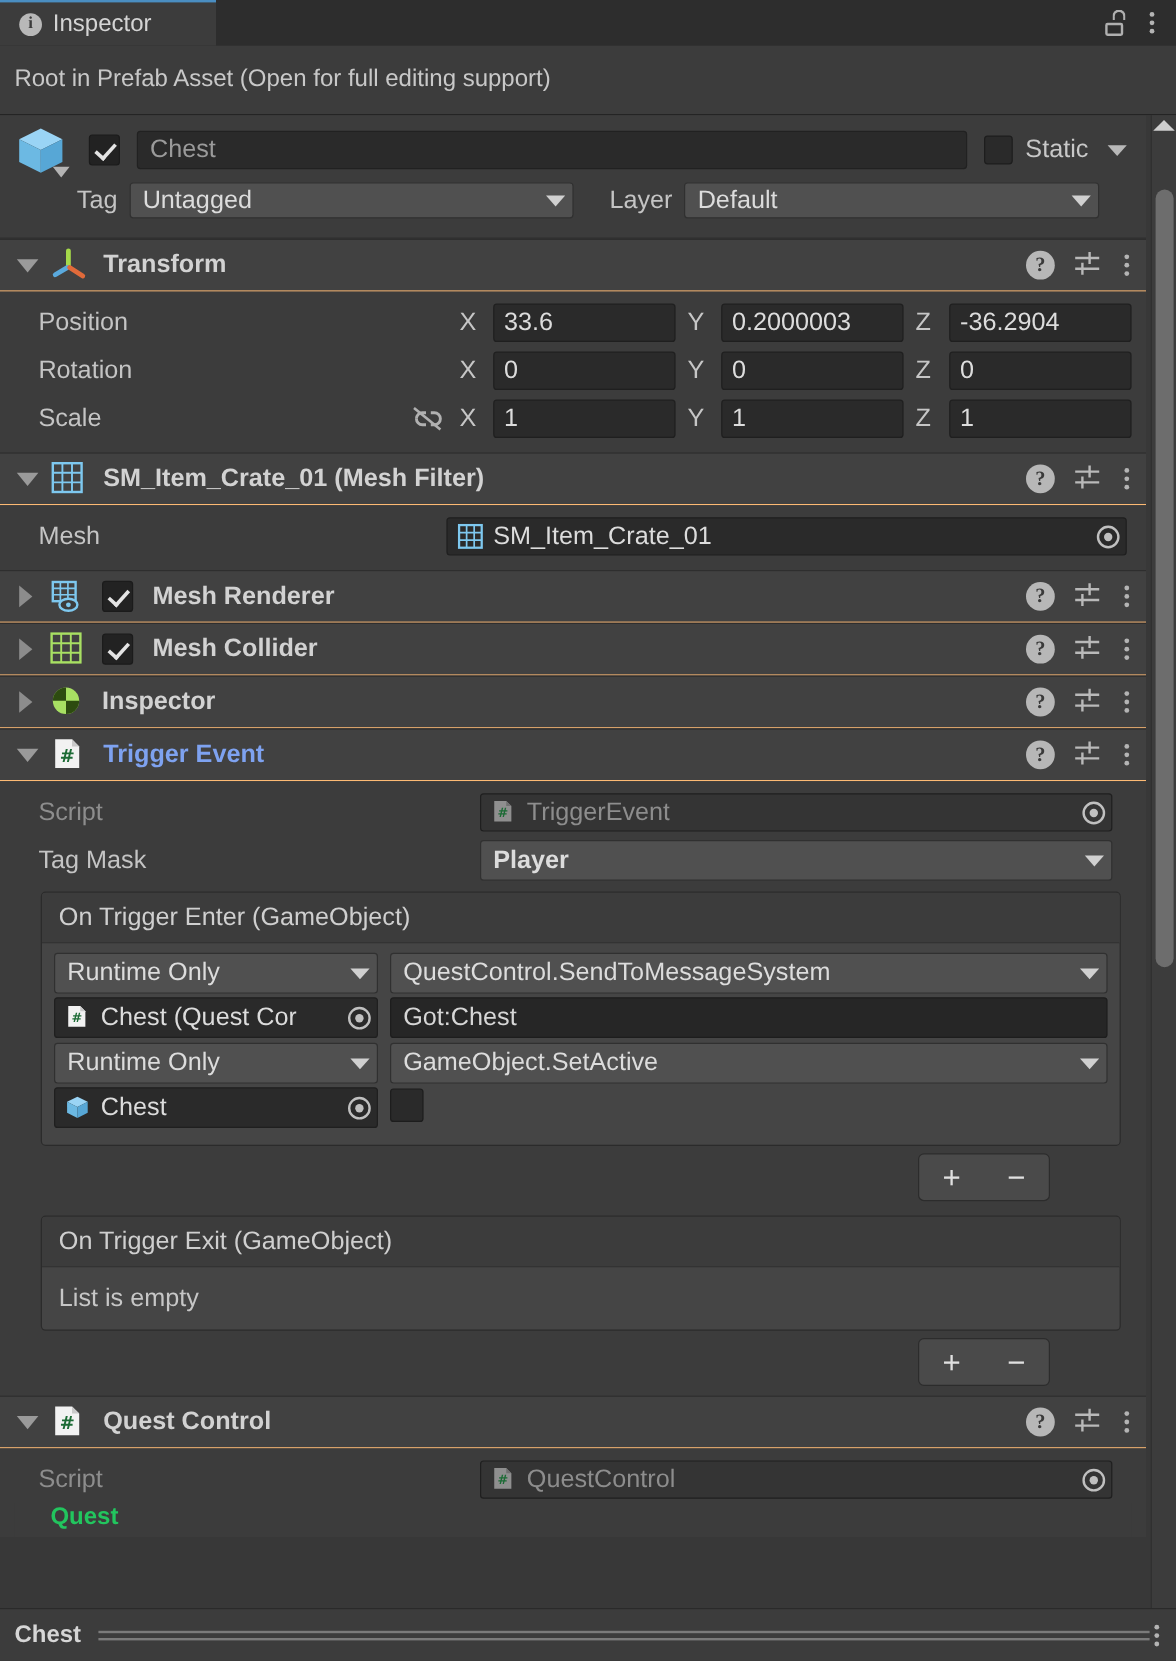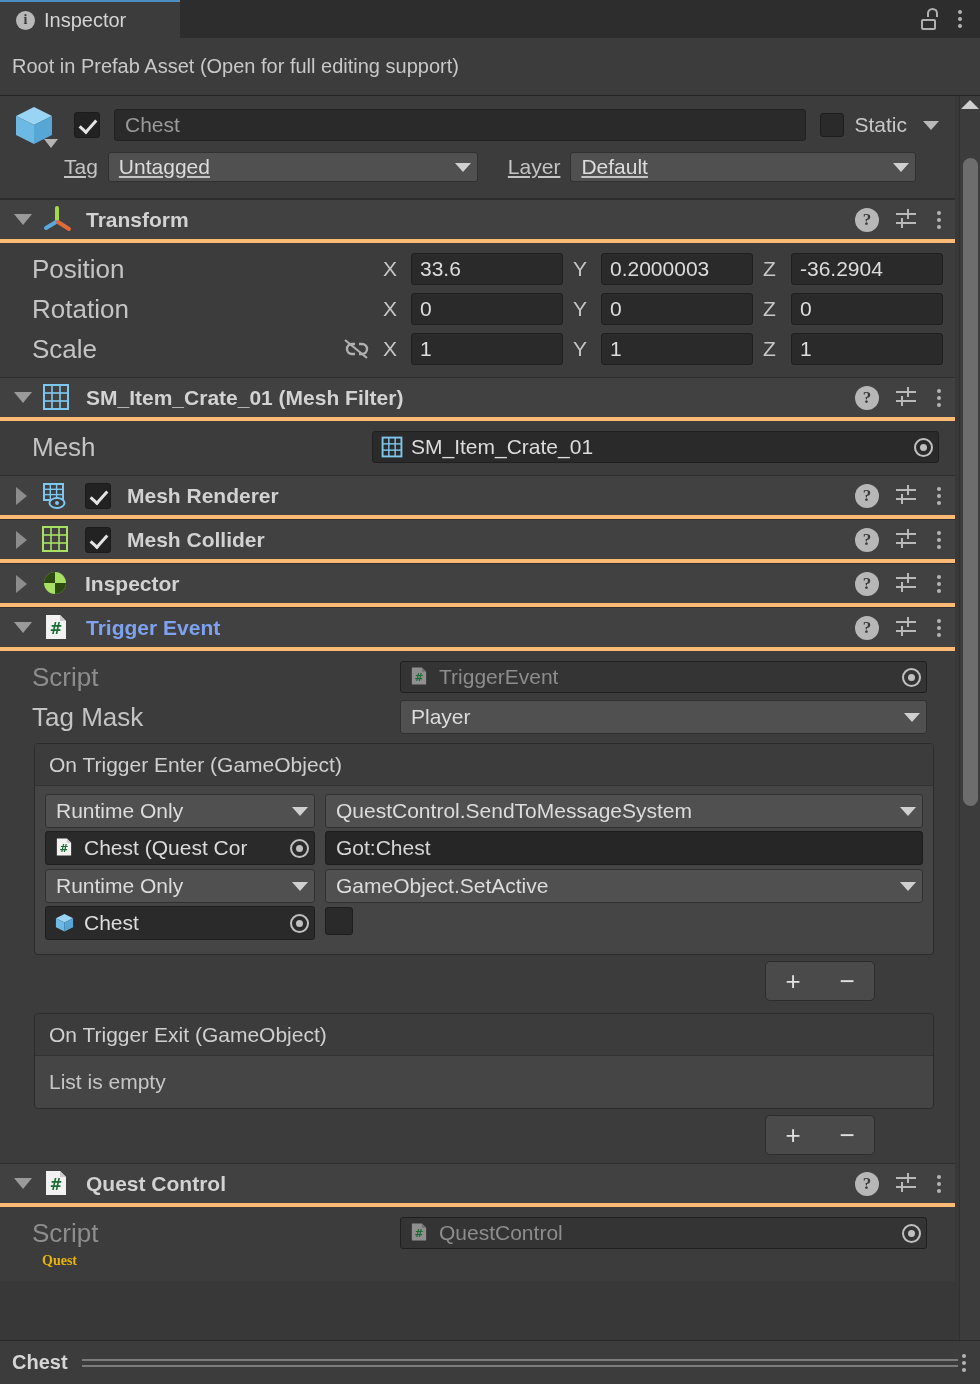--- a/index.html
+++ b/index.html
@@ -93,37 +93,37 @@
   .static-box {
     width: 24px; height: 24px; background: #2a2a2a; border: 1px solid #1d1d1d;
     border-radius: 3px; margin-left: 14px; flex: 0 0 24px;
   }
   .static-lbl { font-size: 21px; color: #c8c8c8; margin-left: 10px; }
   .caret-down {
     width: 0; height: 0; border-left: 8px solid transparent;
     border-right: 8px solid transparent; border-top: 9px solid #b8b8b8;
     margin-left: 16px; margin-right: 4px;
   }
-  .go-row2 { display: flex; align-items: center; padding: 0 12px 0 64px; height: 38px; margin-top: 4px; text-decoration: underline; }
+  .go-row2 { display: flex; align-items: center; padding: 0 12px 0 64px; height: 38px; margin-top: 4px; }
   .fld-label { font-size: 21px; color: #c4c4c4; }
   .dropdown {
     height: 30px; background: #505050; border: 1px solid #303030; border-radius: 3px;
     display: flex; align-items: center; padding: 0 6px 0 10px;
     font-size: 21px; color: #dcdcdc;
   }
   .dropdown .dd-caret {
     margin-left: auto; width: 0; height: 0;
     border-left: 8px solid transparent; border-right: 8px solid transparent;
     border-top: 9px solid #d0d0d0;
   }
 
   
   .comp-header {
     height: 44px; background: #414141; border-top: 1px solid #2e2e2e;
-    border-bottom: 4px solid #fdba74;
+    border-bottom: 1px solid #fdba74;
     display: flex; align-items: center; padding: 0 10px 0 8px;
   }
   .foldout {
     width: 0; height: 0; flex: 0 0 auto; margin: 0 10px 0 6px;
     border-left: 9px solid transparent; border-right: 9px solid transparent;
     border-top: 11px solid #9a9a9a;
   }
   .foldout.closed {
     border-top: 9px solid transparent; border-bottom: 9px solid transparent;
     border-left: 11px solid #8c8c8c; border-right: none;
@@ -136,21 +136,21 @@
   .help-icon {
     width: 24px; height: 24px; border-radius: 50%; background: #b7b7b7;
     color: #3a3a3a; font-size: 17px; font-weight: bold;
     display: flex; align-items: center; justify-content: center;
     font-family: "Liberation Serif", serif;
   }
 
   
   .comp-body { background: #3c3c3c; padding: 6px 12px 8px 12px; }
   .prop-row { display: flex; align-items: center; height: 40px; }
-  .prop-label { width: 360px; font-size: 26px; color: #c4c4c4; padding-left: 20px; }
+  .prop-label { width: 360px; font-size: 21px; color: #c4c4c4; padding-left: 20px; }
   .prop-label.dim { color: #8d8d8d; }
   .axis { font-size: 21px; color: #c6c6c6; width: 22px; text-align: left; margin-right: 6px; }
   .numfield {
     height: 32px; background: #2a2a2a; border: 1px solid #1f1f1f; border-radius: 3px;
     display: flex; align-items: center; padding: 0 8px;
     font-size: 21px; color: #dcdcdc; width: 152px;
   }
   .vec { display: flex; align-items: center; gap: 0; flex: 1; justify-content: flex-end; }
   .vec .grp { display: flex; align-items: center; margin-left: 10px; }
   .linkbroken { width: 32px; height: 26px; margin-right: 10px; position: relative; }
@@ -228,21 +228,21 @@
   .footer {
     position: absolute; left: 0; right: 0; bottom: 0; height: 44px;
     background: #3c3c3c; border-top: 1px solid #2a2a2a;
     display: flex; align-items: center; padding: 0 10px 0 12px;
   }
   .footer-name { font-size: 20px; font-weight: bold; color: #d6d6d6; margin-right: 14px; }
   .footer-lines { flex: 1; display: flex; flex-direction: column; gap: 4px; }
   .footer-lines i { display: block; height: 2px; background: #7b7b7b; }
   .cut-row {
     height: 28px; background: #3c3c3c; padding-left: 30px;
-    font-size: 14px; font-weight: bold; color: #eab308; overflow: hidden; font-family: Liberation Serif, serif;
+    font-size: 20px; font-weight: bold; color: #22c55e; overflow: hidden;
   }
 </style>
 </head>
 <body>
 
 <div class="tabbar">
   <div class="tab">
     <span class="tab-info-icon">i</span>
     <span>Inspector</span>
   </div>
@@ -587,21 +587,21 @@
           </svg>
         </span>
         <span class="obj-txt">TriggerEvent</span>
         <span class="picker">
               <span class="ring"></span>
             </span>
       </span>
     </div>
     <div class="prop-row">
       <span class="prop-label" style="width:388px">Tag Mask</span>
-      <span class="dropdown" style="flex:1; margin-right:16px; height:34px;">
+      <span class="dropdown" style="flex:1; margin-right:16px; height:34px;font-weight:bold;">
         <span>Player</span>
         <span class="dd-caret"></span>
       </span>
     </div>
 
     <div class="uevent">
       <div class="uevent-title">On Trigger Enter (GameObject)</div>
       <div class="uevent-rows">
         <div class="ue-entry">
           <div class="ue-line">

